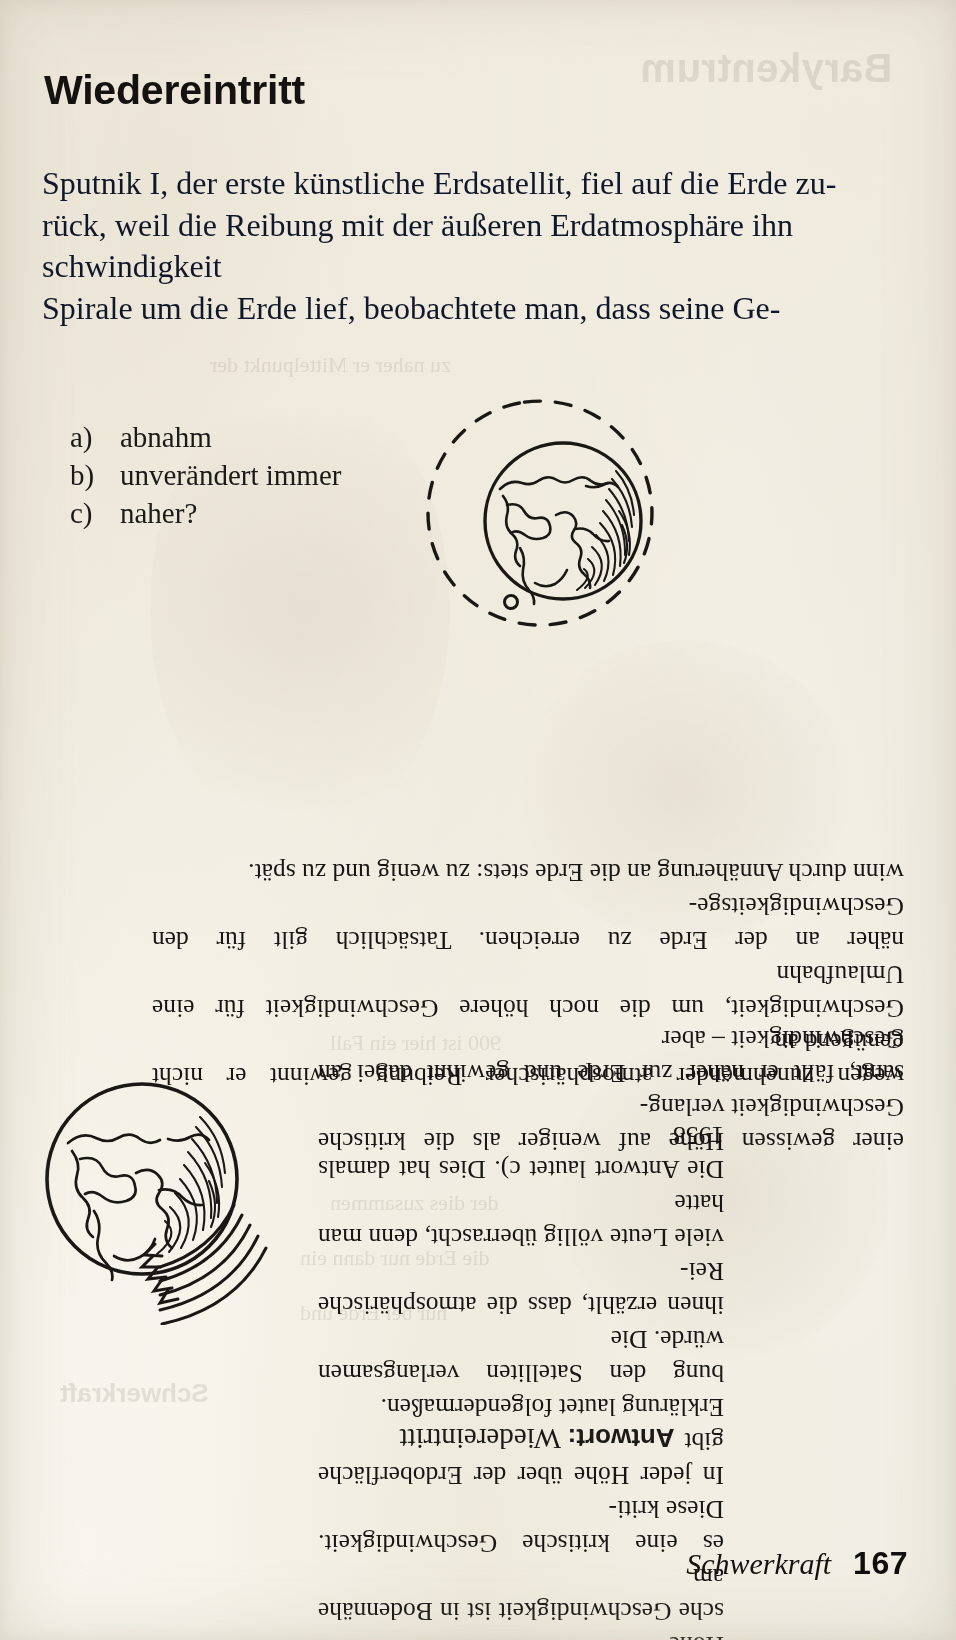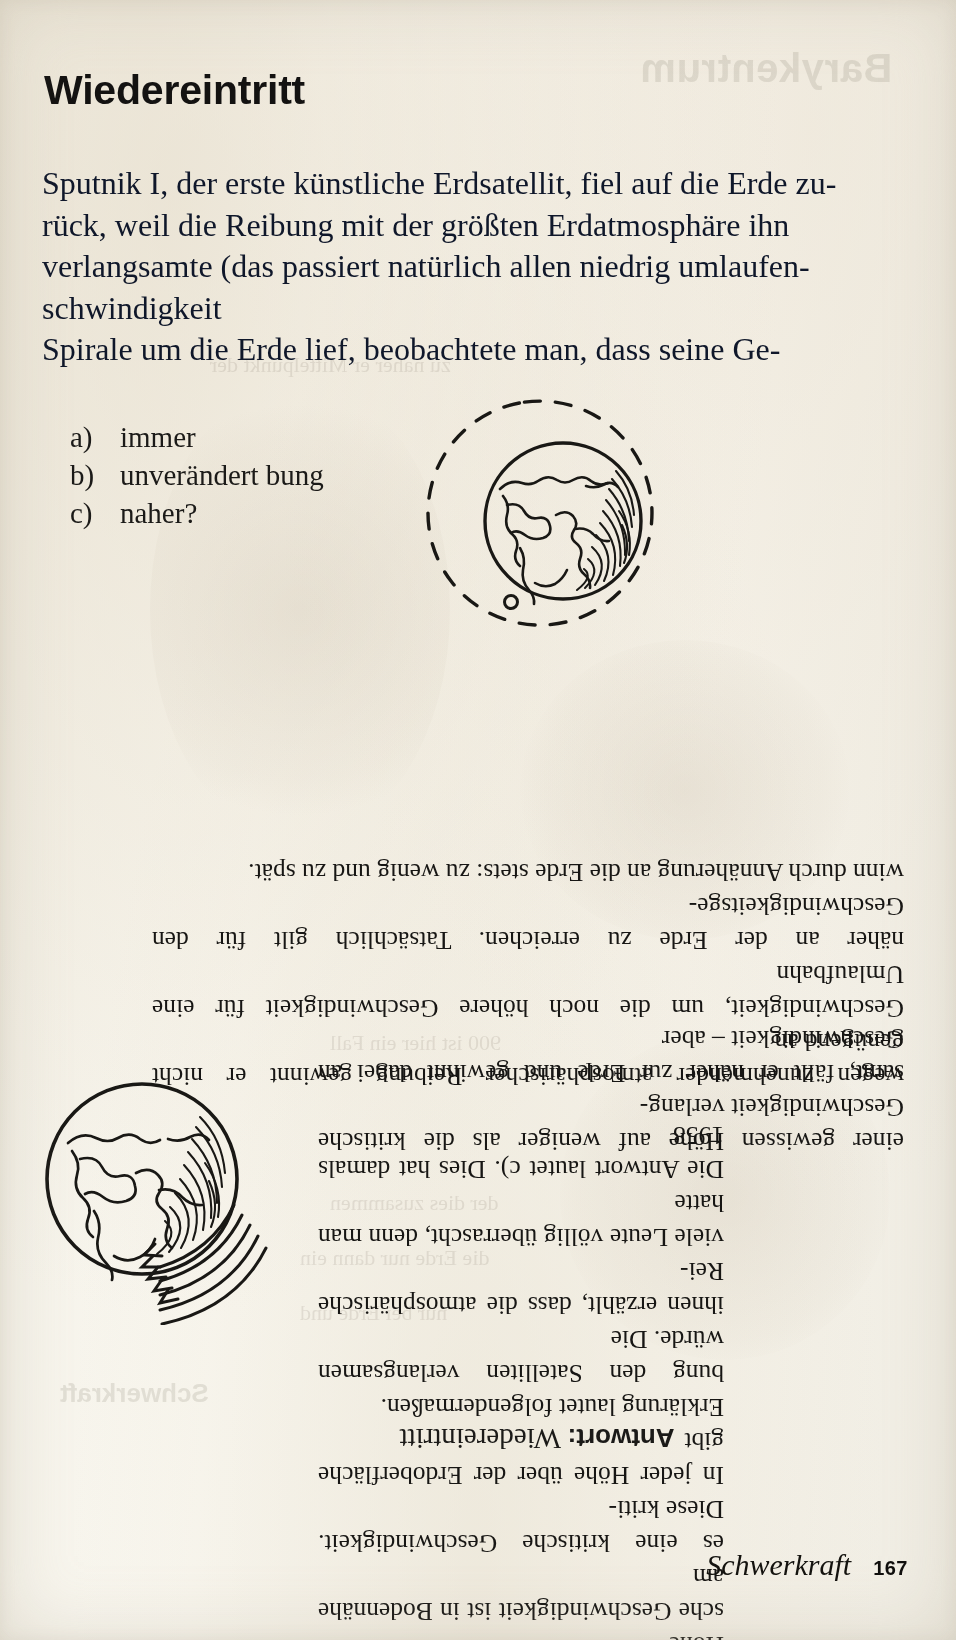--- a/index.html
+++ b/index.html
@@ -187,21 +187,21 @@
   }
   .footer-chapter {
     font-family: "Liberation Serif", serif;
     font-style: italic;
     font-size: 30px;
     color: #14130f;
   }
   .footer-page {
     font-family: "Liberation Sans", sans-serif;
     font-weight: bold;
-    font-size: 20px;
+    font-size: 32px;
     color: #0f0e0c;
     letter-spacing: 0.5px;
   }
 </style>
 </head>
 <body>
 
 <div class="page">
 
   <div class="paper-grain"></div>
@@ -217,41 +217,38 @@
   <div class="ghost-blob" style="top:640px; left:520px; width:330px; height:300px;"></div>
   <div class="ghost-blob" style="top:1030px; left:560px; width:330px; height:330px;"></div>
 
   <h1 class="chapter-title">Wiedereintritt</h1>
 
   <div class="body-text">
     <span class="ln j">
       <span>Sputnik I, der erste künstliche Erdsatellit, fiel auf die Erde zu-</span>
     </span>
     <span class="ln j">
-      <span>rück, weil die Reibung mit der größten Erdatmosphäre ihn</span>
-    </span>
-    <span class="ln j">
-      <span>verlangsamte (das passiert natürlich allen niedrig umlaufen-</span>
+      <span>rück, weil die Reibung mit der äußeren Erdatmosphäre ihn</span>
     </span>
     <span class="ln">
       <span>schwindigkeit</span>
     </span>
     <span class="ln j">
       <span>Spirale um die Erde lief, beobachtete man, dass seine Ge-</span>
     </span>
   </div>
 
   <div class="options">
     <div class="option-row">
       <span class="option-key">a)</span>
-      <span>immer</span>
+      <span>abnahm</span>
     </div>
     <div class="option-row">
       <span class="option-key">b)</span>
-      <span>unverändert bung</span>
+      <span>unverändert immer</span>
     </div>
     <div class="option-row">
       <span class="option-key">c)</span>
       <span>naher?</span>
     </div>
   </div>
 
   <svg class="earth-top" viewBox="0 0 245 250">
     <g fill="none" stroke="#191815" stroke-linecap="round">
 

